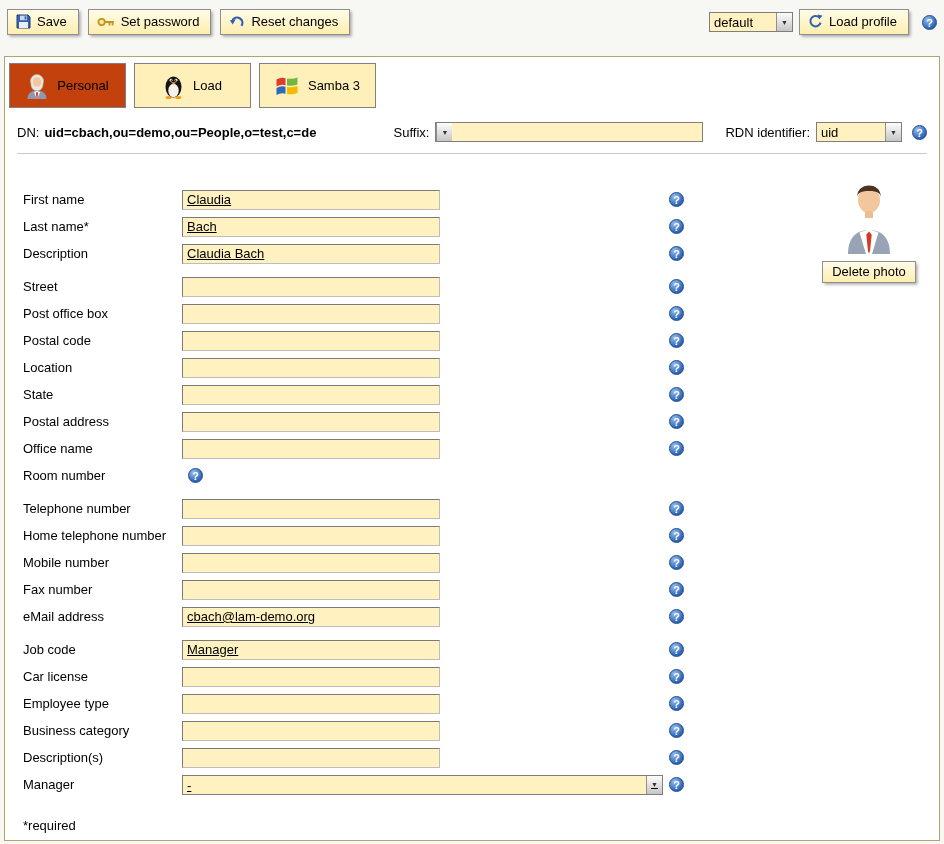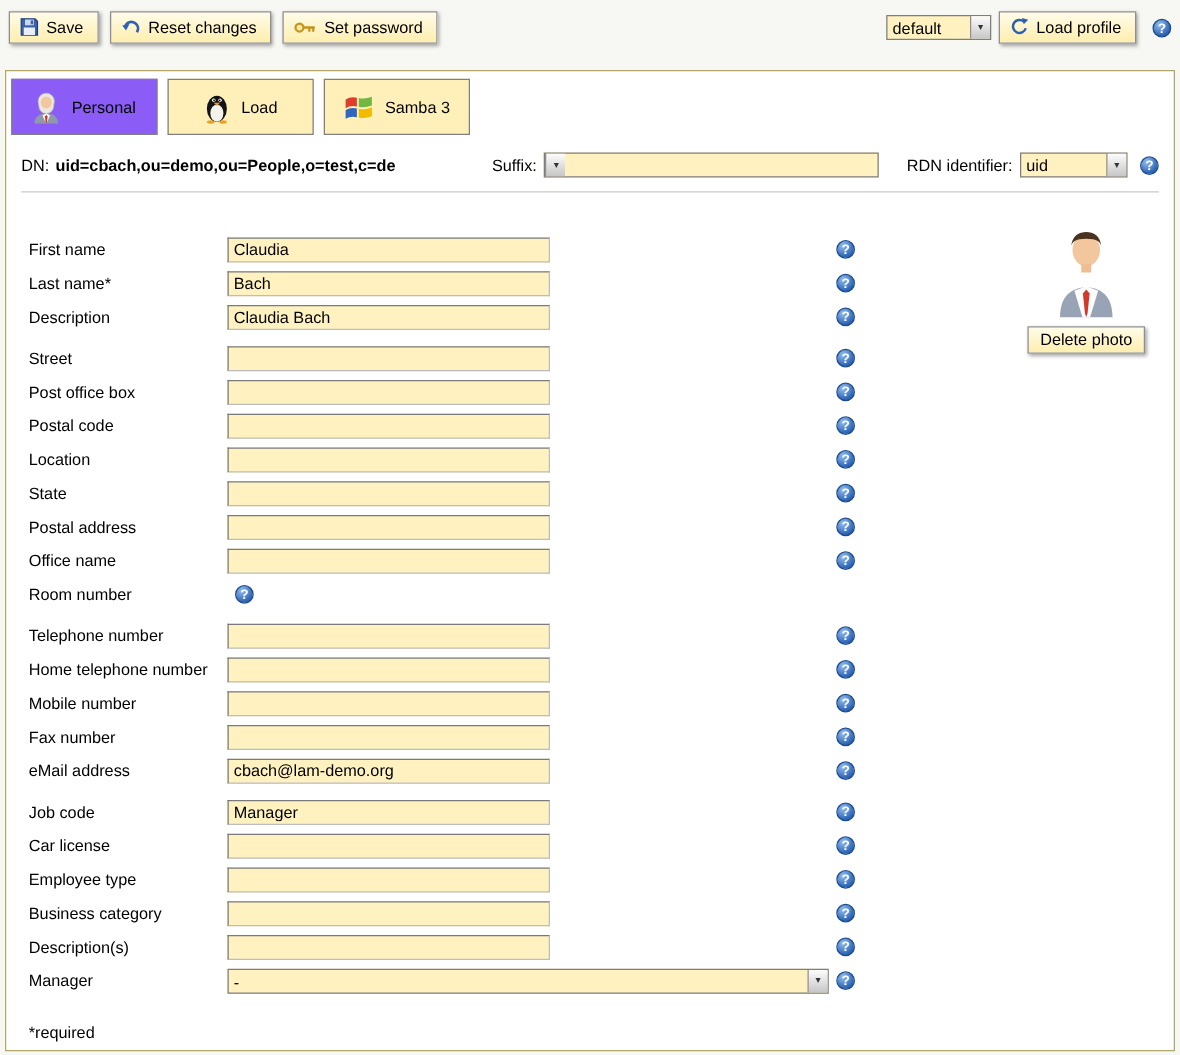--- a/index.html
+++ b/index.html
@@ -75,38 +75,38 @@
   }
 
   
   .tabs { padding: 6px 8px 0 4px; display: flex; align-items: flex-end; }
   .tab {
     display: inline-flex; align-items: center; justify-content: center; gap: 9px;
     min-width: 117px; height: 45px; padding: 0 14px;
     border: 1px solid #808080; margin-right: 8px;
     background: #fff0ba; cursor: pointer;
   }
-  .tab.active { background: #8b5cf6; }
+  .tab.active { background: #c2410c; }
   .tab-icon { display: inline-flex; }
 
   
   .dn-bar { display: flex; align-items: center; padding: 14px 12px 0 12px; }
   .dn-label { margin-right: 5px; }
   .dn-value { font-weight: bold; }
   .suffix-label { margin-left: auto; margin-right: 6px; }
   .rdn-label { margin-left: 22px; margin-right: 6px; }
   .dn-bar .help { margin-left: 10px; }
   .dn-sep { border-bottom: 1px solid #c9c9c9; margin: 11px 12px 0 12px; }
 
   
   .form-area { padding: 32px 0 0 18px; }
   .section { margin-bottom: 6px; }
   .form-row { display: flex; align-items: center; height: 27px; }
   .flabel { width: 159px; flex: 0 0 159px; }
-  .fwrap { width: 481px; flex: 0 0 481px; display: flex; }
+  .fwrap { width: 481px; flex: 0 0 481px; display: flex; text-decoration: underline; }
   .finput {
     width: 258px; height: 20px;
     background: #fff2c0;
     border: 1px solid; border-color: #7a7a7a #bdbdbd #bdbdbd #7a7a7a;
     padding: 1px 4px; font-family: inherit; font-size: 13px; color: #000;
   }
   .fwrap .fselect { width: 100%; }
   .row-help { margin-left: 6px; }
   .required-note { padding: 14px 0 0 18px; }
 
@@ -124,38 +124,38 @@
     <span class="icon">
       <svg width="15" height="15" viewBox="0 0 15 15">
           <path d="M1 1 h11 l2 2 v11 h-13 z" fill="#3a62ad" stroke="#1f3f7a"></path>
           <rect x="4" y="1.6" width="7" height="4.6" fill="#c9d7ee"></rect>
           <rect x="8.6" y="2.3" width="1.8" height="3.1" fill="#3a62ad"></rect>
           <rect x="3" y="8" width="9" height="6" fill="#e9eef8"></rect>
         </svg>
     </span>
     <span>Save</span>
   </button>
-  <button class="btn">
-    <span class="icon">
-      <svg width="16" height="14" viewBox="0 0 16 14">
-          <path d="M3.2 6.2 C4.2 2.6 8.2 1.5 11.1 3.5 C13.6 5.2 14.1 8.3 12.5 10.8" fill="none" stroke="#2e62b0" stroke-width="2.2"></path>
-          <polygon points="0.8,5.4 6.6,4.2 3.8,9.4" fill="#2e62b0"></polygon>
-        </svg>
-    </span>
-    <span>Reset changes</span>
-  </button>
   <button class="btn btn-password">
     <span class="icon">
       <svg width="18" height="12" viewBox="0 0 18 12">
           <circle cx="4.6" cy="6" r="3.2" fill="#ffe9a0" stroke="#c2951c" stroke-width="1.8"></circle>
           <path d="M7.8 6 h9" stroke="#c2951c" stroke-width="2"></path>
           <path d="M12.5 6 v3.4 M15.6 6 v3.4" stroke="#c2951c" stroke-width="1.8"></path>
         </svg>
     </span>
     <span>Set password</span>
+  </button>
+  <button class="btn">
+    <span class="icon">
+      <svg width="16" height="14" viewBox="0 0 16 14">
+          <path d="M3.2 6.2 C4.2 2.6 8.2 1.5 11.1 3.5 C13.6 5.2 14.1 8.3 12.5 10.8" fill="none" stroke="#2e62b0" stroke-width="2.2"></path>
+          <polygon points="0.8,5.4 6.6,4.2 3.8,9.4" fill="#2e62b0"></polygon>
+        </svg>
+    </span>
+    <span>Reset changes</span>
   </button>
 
   <div class="toolbar-right">
     <div class="fselect profile-select">
       <span class="fselect-text">default</span>
       <span class="fselect-btn">▼</span>
     </div>
     <button class="btn">
       <span class="icon">
         <svg width="15" height="15" viewBox="0 0 15 15">

